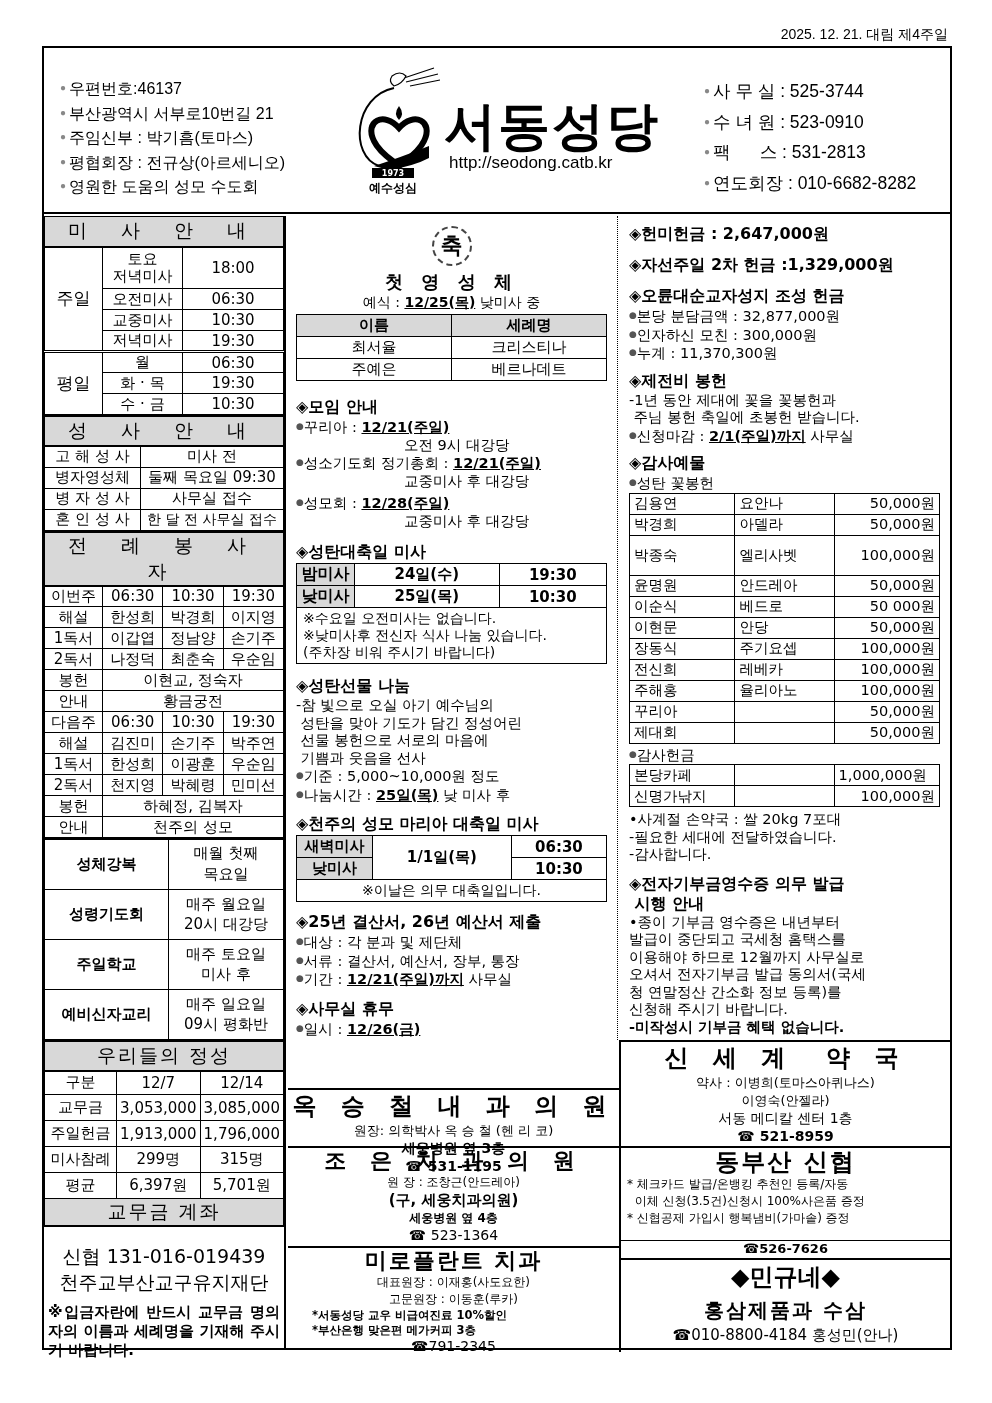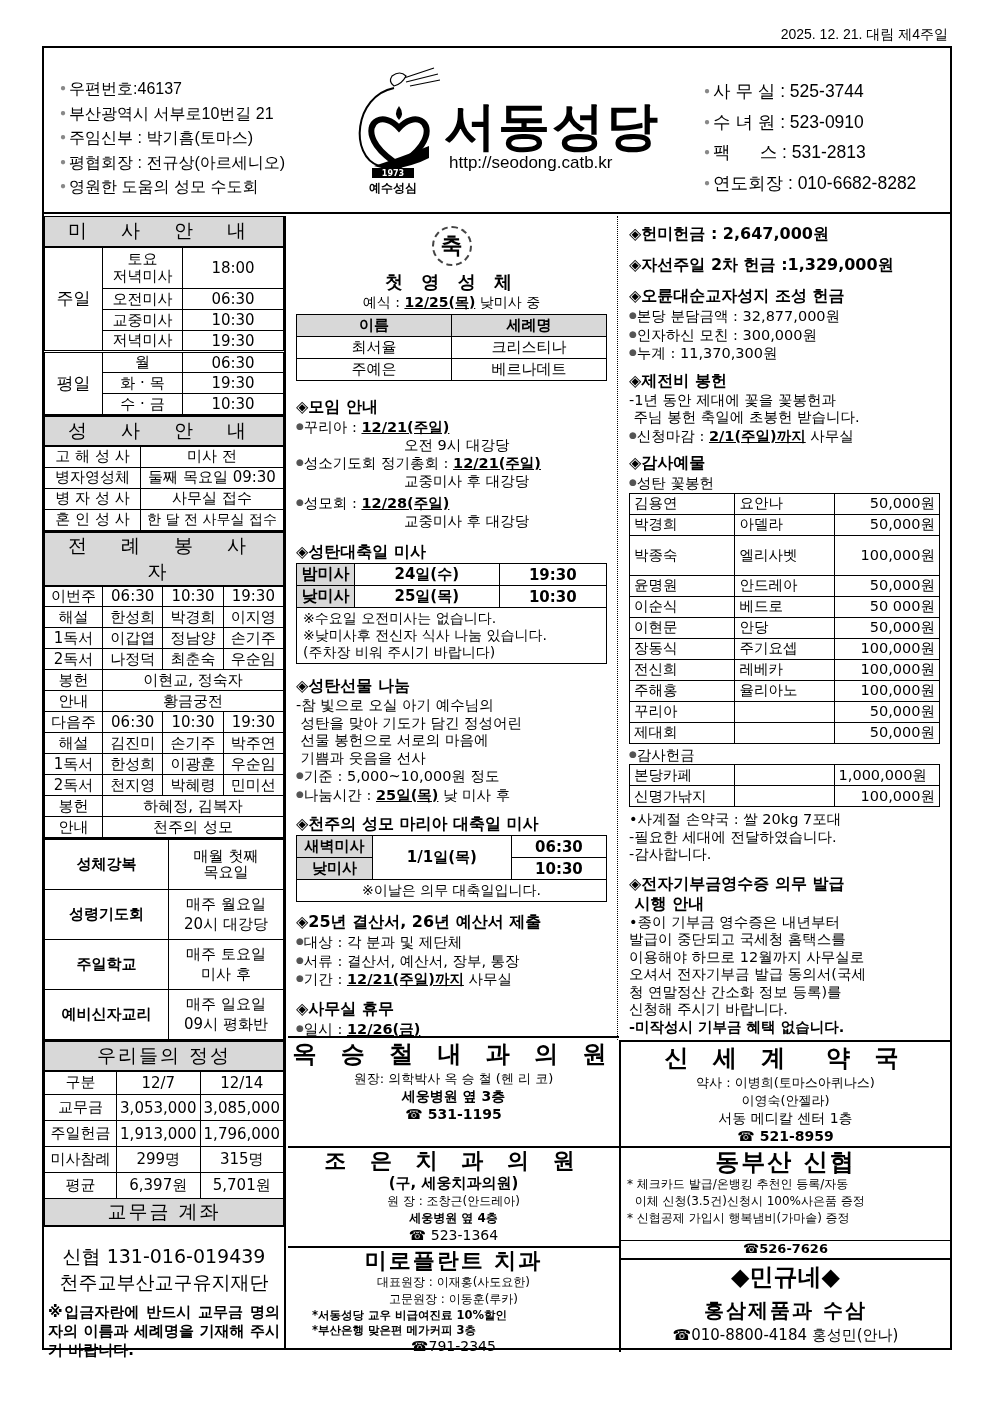--- a/index.html
+++ b/index.html
@@ -208,21 +208,21 @@
             <td>안내</td>
             <td colspan="3">천주의 성모</td>
           </tr>
     </tbody>
       </table>
 
     <table style="border-top:2px solid #000">
       <tbody>
           <tr>
             <td class="bold" style="width:124px;height:50px;font-size:15px">성체강복</td>
-            <td style="white-space:pre-line;line-height:16px">매월 첫째
+            <td style="white-space:pre-line;line-height:21px">매월 첫째
 목요일</td>
           </tr>
       <tr>
             <td class="bold" style="height:50px">성령기도회</td>
             <td style="white-space:pre-line;line-height:20px">매주 월요일
 20시 대강당</td>
           </tr>
       <tr>
             <td class="bold" style="height:50px">주일학교</td>
             <td style="white-space:pre-line;line-height:20px">매주 토요일
@@ -468,30 +468,30 @@
       <div class="line">•종이 기부금 영수증은 내년부터</div>
       <div class="line">발급이 중단되고 국세청 홈택스를</div>
       <div class="line">이용해야 하므로 12월까지 사무실로</div>
       <div class="line">오셔서 전자기부금 발급 동의서(국세</div>
       <div class="line">청 연말정산 간소화 정보 등록)를</div>
       <div class="line">신청해 주시기 바랍니다.</div>
       <div class="line bold">-미작성시 기부금 혜택 없습니다.</div>
     </div>
   </div>
 
-  <div class="ad" style="left:244px;top:988px;width:331px;height:106px">
+  <div class="ad" style="left:244px;top:1040px;width:331px;height:106px">
     <div class="ttl">옥 승 철 내 과 의 원</div>
     <div style="font-size:13px">원장: 의학박사 옥 승 철 (헨 리 코)</div>
     <div style="font-size:14px;font-weight:bold">세웅병원 옆 3층</div>
     <div style="font-size:14px;font-weight:bold">☎ 531-1195</div>
   </div>
   <div class="ad" style="left:244px;top:1098px;width:331px;height:100px">
     <div class="ttl" style="font-size:22px;line-height:26px">조 은 치 과 의 원</div>
+    <div style="font-size:12px">원 장 : 조창근(안드레아)</div>
     <div style="font-size:15px;font-weight:bold">(구, 세웅치과의원)</div>
-    <div style="font-size:12px">원 장 : 조창근(안드레아)</div>
     <div style="font-size:12px;font-weight:bold">세웅병원 옆 4층</div>
     <div style="font-size:14px">☎ 523-1364</div>
   </div>
   <div class="ad" style="left:244px;top:1198px;width:331px;height:106px">
     <div class="ttl" style="font-size:22px;letter-spacing:2px;line-height:26px">미로플란트 치과</div>
     <div style="font-size:12px">대표원장 : 이재홍(사도요한)</div>
     <div style="font-size:12px">고문원장 : 이동훈(루카)</div>
     <div style="font-size:11.5px;font-weight:bold;text-align:left;padding-left:24px">*서동성당 교우 비급여진료 10%할인</div>
     <div style="font-size:11.5px;font-weight:bold;text-align:left;padding-left:24px">*부산은행 맞은편 메가커피 3층</div>
     <div style="font-size:14px">☎791-2345</div>

